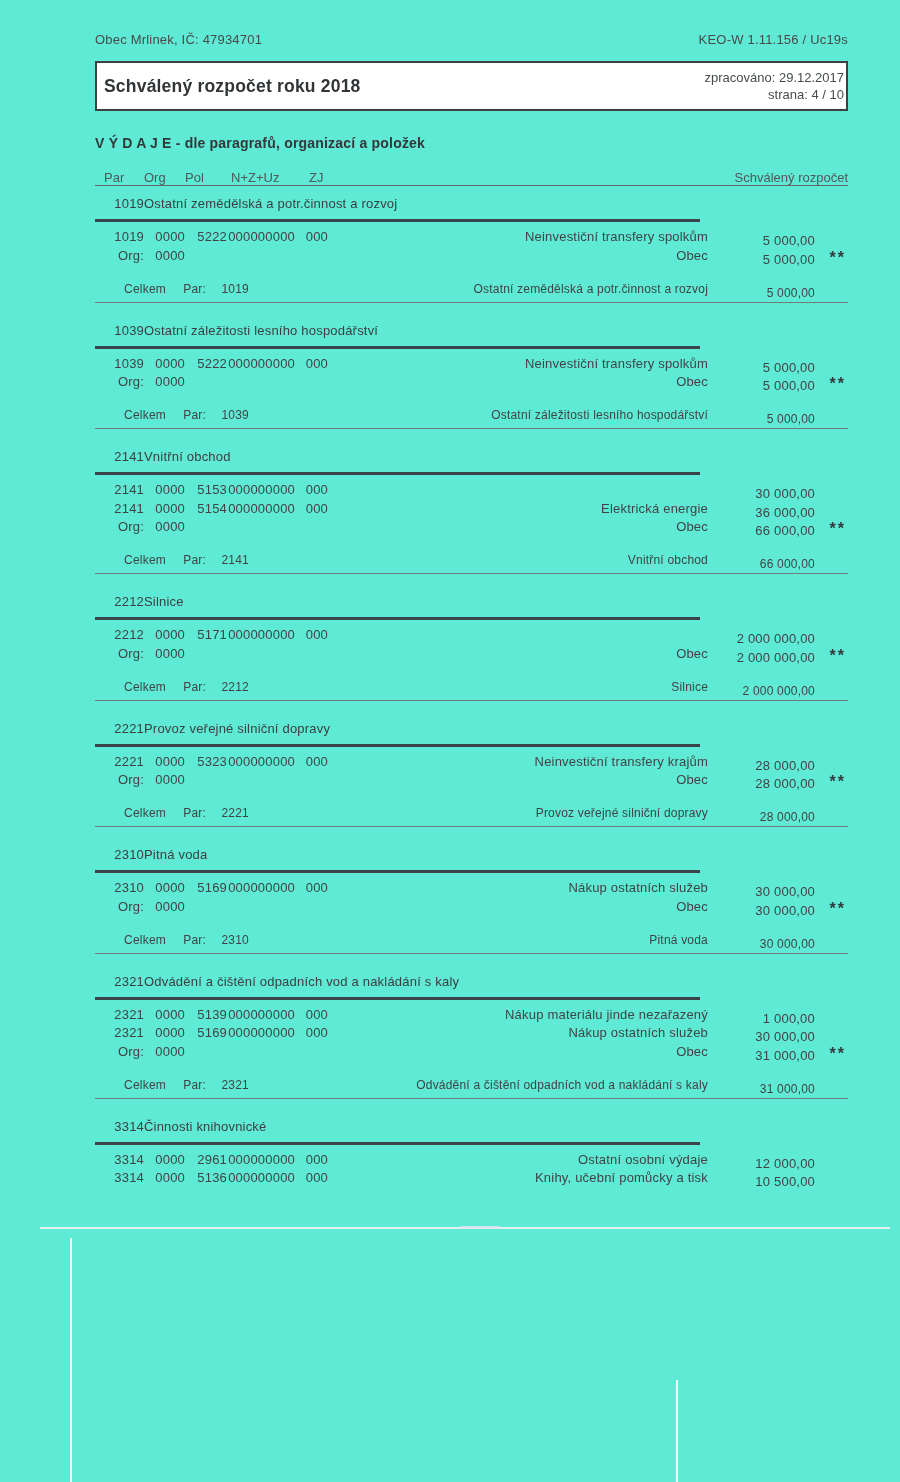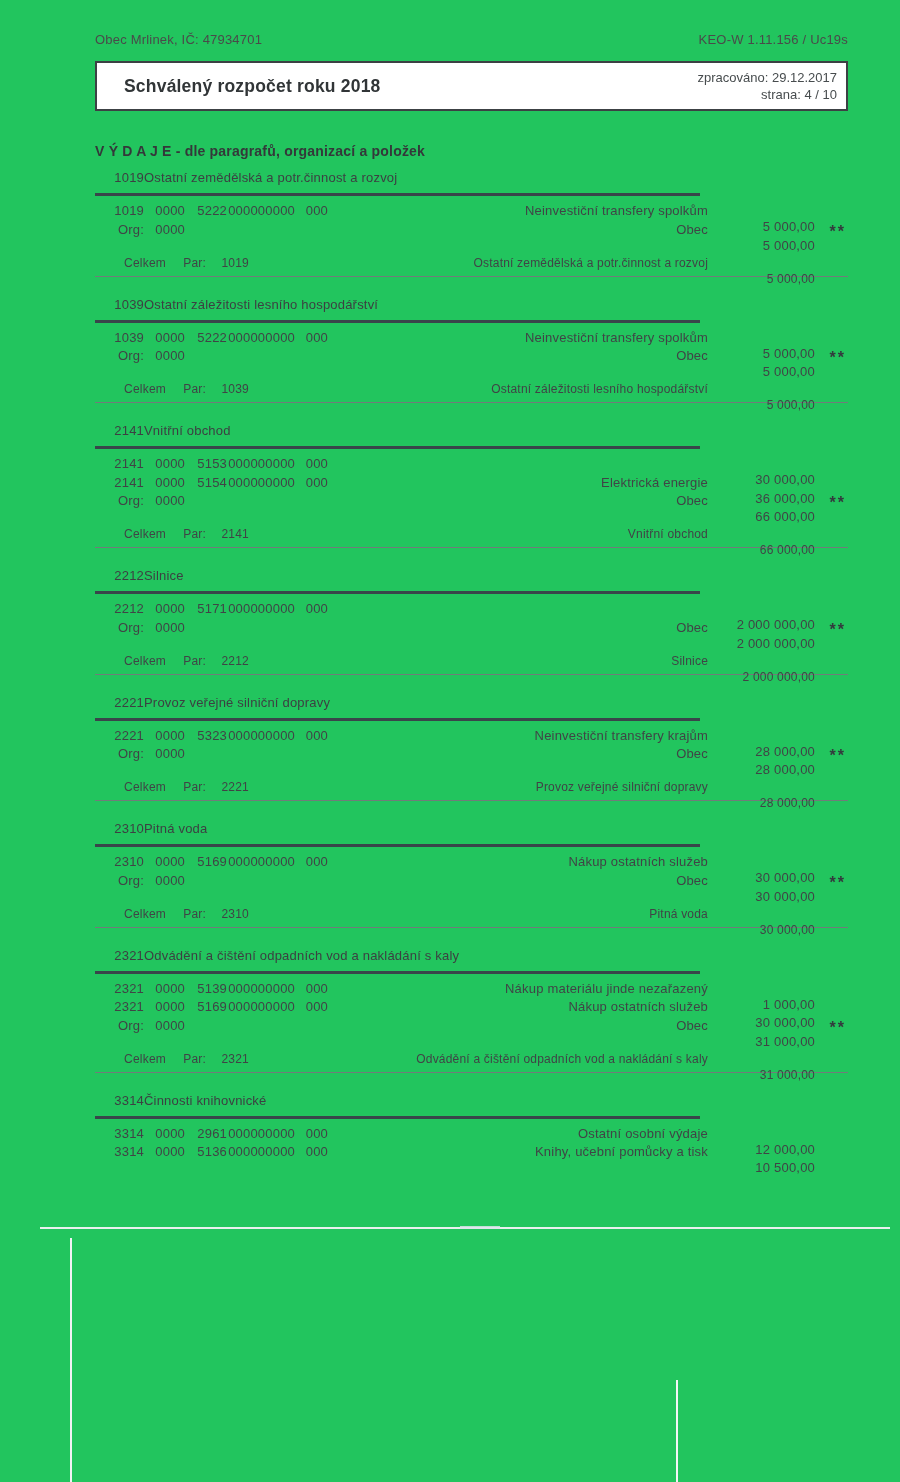--- a/index.html
+++ b/index.html
@@ -1,45 +1,45 @@
 <!DOCTYPE html>
 <html><head>
 <meta charset="utf-8">
 <style>
   html,body{margin:0;padding:0;background:#e9e9e9;}
   .page{
-    position:relative;width:900px;height:1482px;background:#22c55e;
+    position:relative;width:900px;height:1482px;background:#5eead4;
     font-family:"Liberation Sans","DejaVu Sans",sans-serif;
     color:#3e3e3e;overflow:hidden;
   }
   .content{position:absolute;left:95px;top:0;width:753px;}
   
   .topline{margin-top:32px;height:16px;display:flex;justify-content:space-between;
     font-size:13px;line-height:16px;color:#4a4a4a;letter-spacing:.2px;}
   
   .titlebox{margin-top:13px;height:46px;border:2px solid #3c4144;
     display:flex;justify-content:space-between;align-items:center;background:#fff;}
-  .doc-title{font-size:17.5px;font-weight:bold;color:#313537;padding-left:27px;letter-spacing:.2px;}
-  .box-right{text-align:right;font-size:13px;line-height:17.5px;color:#474c4e;padding-right:9px;}
-  
-  .subtitle{margin-top:32px;height:17px;font-size:14px;line-height:17px;
+  .doc-title{font-size:17.5px;font-weight:bold;color:#313537;padding-left:7px;letter-spacing:.2px;}
+  .box-right{text-align:right;font-size:13px;line-height:17.5px;color:#474c4e;padding-right:2px;}
+  
+  .subtitle{margin-top:24px;height:17px;font-size:14px;line-height:17px;
     font-weight:bold;color:#34383a;letter-spacing:.2px;}
   
   .colhead{margin-top:19px;display:flex;position:relative;padding-left:9px;
     font-size:13px;line-height:14px;color:#50585a;border-bottom:1px solid #5d6867;}
   .colhead .hz{padding-left:10px;}
   .colhead .hn{padding-left:4px;}
   .amount-h{position:absolute;right:0;top:0;line-height:14px;color:#50585a;}
   
   .row{position:relative;display:flex;padding-left:9px;font-size:13px;
     line-height:18.5px;color:#404446;letter-spacing:.2px;}
   .c{flex:none;}
   .cp{width:40px;} .co{width:41px;} .cl{width:42px;} .cn{width:68px;} .cz{width:33px;}
   .cd{flex:1;padding-right:140px;}
-  .amount{position:absolute;right:33px;top:16px;line-height:18.5px;white-space:nowrap;}
+  .amount{position:absolute;right:33px;top:4px;line-height:18.5px;white-space:nowrap;}
   .mark{position:absolute;right:2px;top:2px;font-size:16px;font-weight:bold;
     letter-spacing:2px;color:#333a3d;}
   
   .sec{margin-top:20px;text-align:right;}
   .sec.first{margin-top:10px;}
   .sec-title{display:flex;padding-left:9px;height:16px;line-height:16px;
     font-size:13px;color:#3c4042;letter-spacing:.2px;}
   .sec-title .cp{width:40px;}
   .thick{margin-top:7px;height:3px;width:605px;background:#39454a;}
   .rows{margin-top:6px;}
@@ -69,20 +69,28 @@
     <div class="titlebox">
       <div class="doc-title">Schválený rozpočet roku 2018</div>
       <div class="box-right">
         <div>zpracováno: 29.12.2017</div>
         <div>strana: 4 / 10</div>
       </div>
     </div>
 
     <div class="subtitle">V Ý D A J E - dle paragrafů, organizací a položek</div>
 
+    <div class="colhead">
+      <span class="c cp">Par</span>
+      <span class="c co">Org</span>
+      <span class="c cl">Pol</span>
+      <span class="c cn hn">N+Z+Uz</span>
+      <span class="c cz hz">ZJ</span>
+      <span class="amount-h">Schválený rozpočet</span>
+    </div>
 
     <div class="sec first">
       <div class="sec-title">
         <span class="c cp">1019</span>
         <span>Ostatní zemědělská a potr.činnost a rozvoj</span>
       </div>
       <div class="thick"></div>
       <div class="rows">
         <div class="row">
           <span class="c cp">1019</span>

